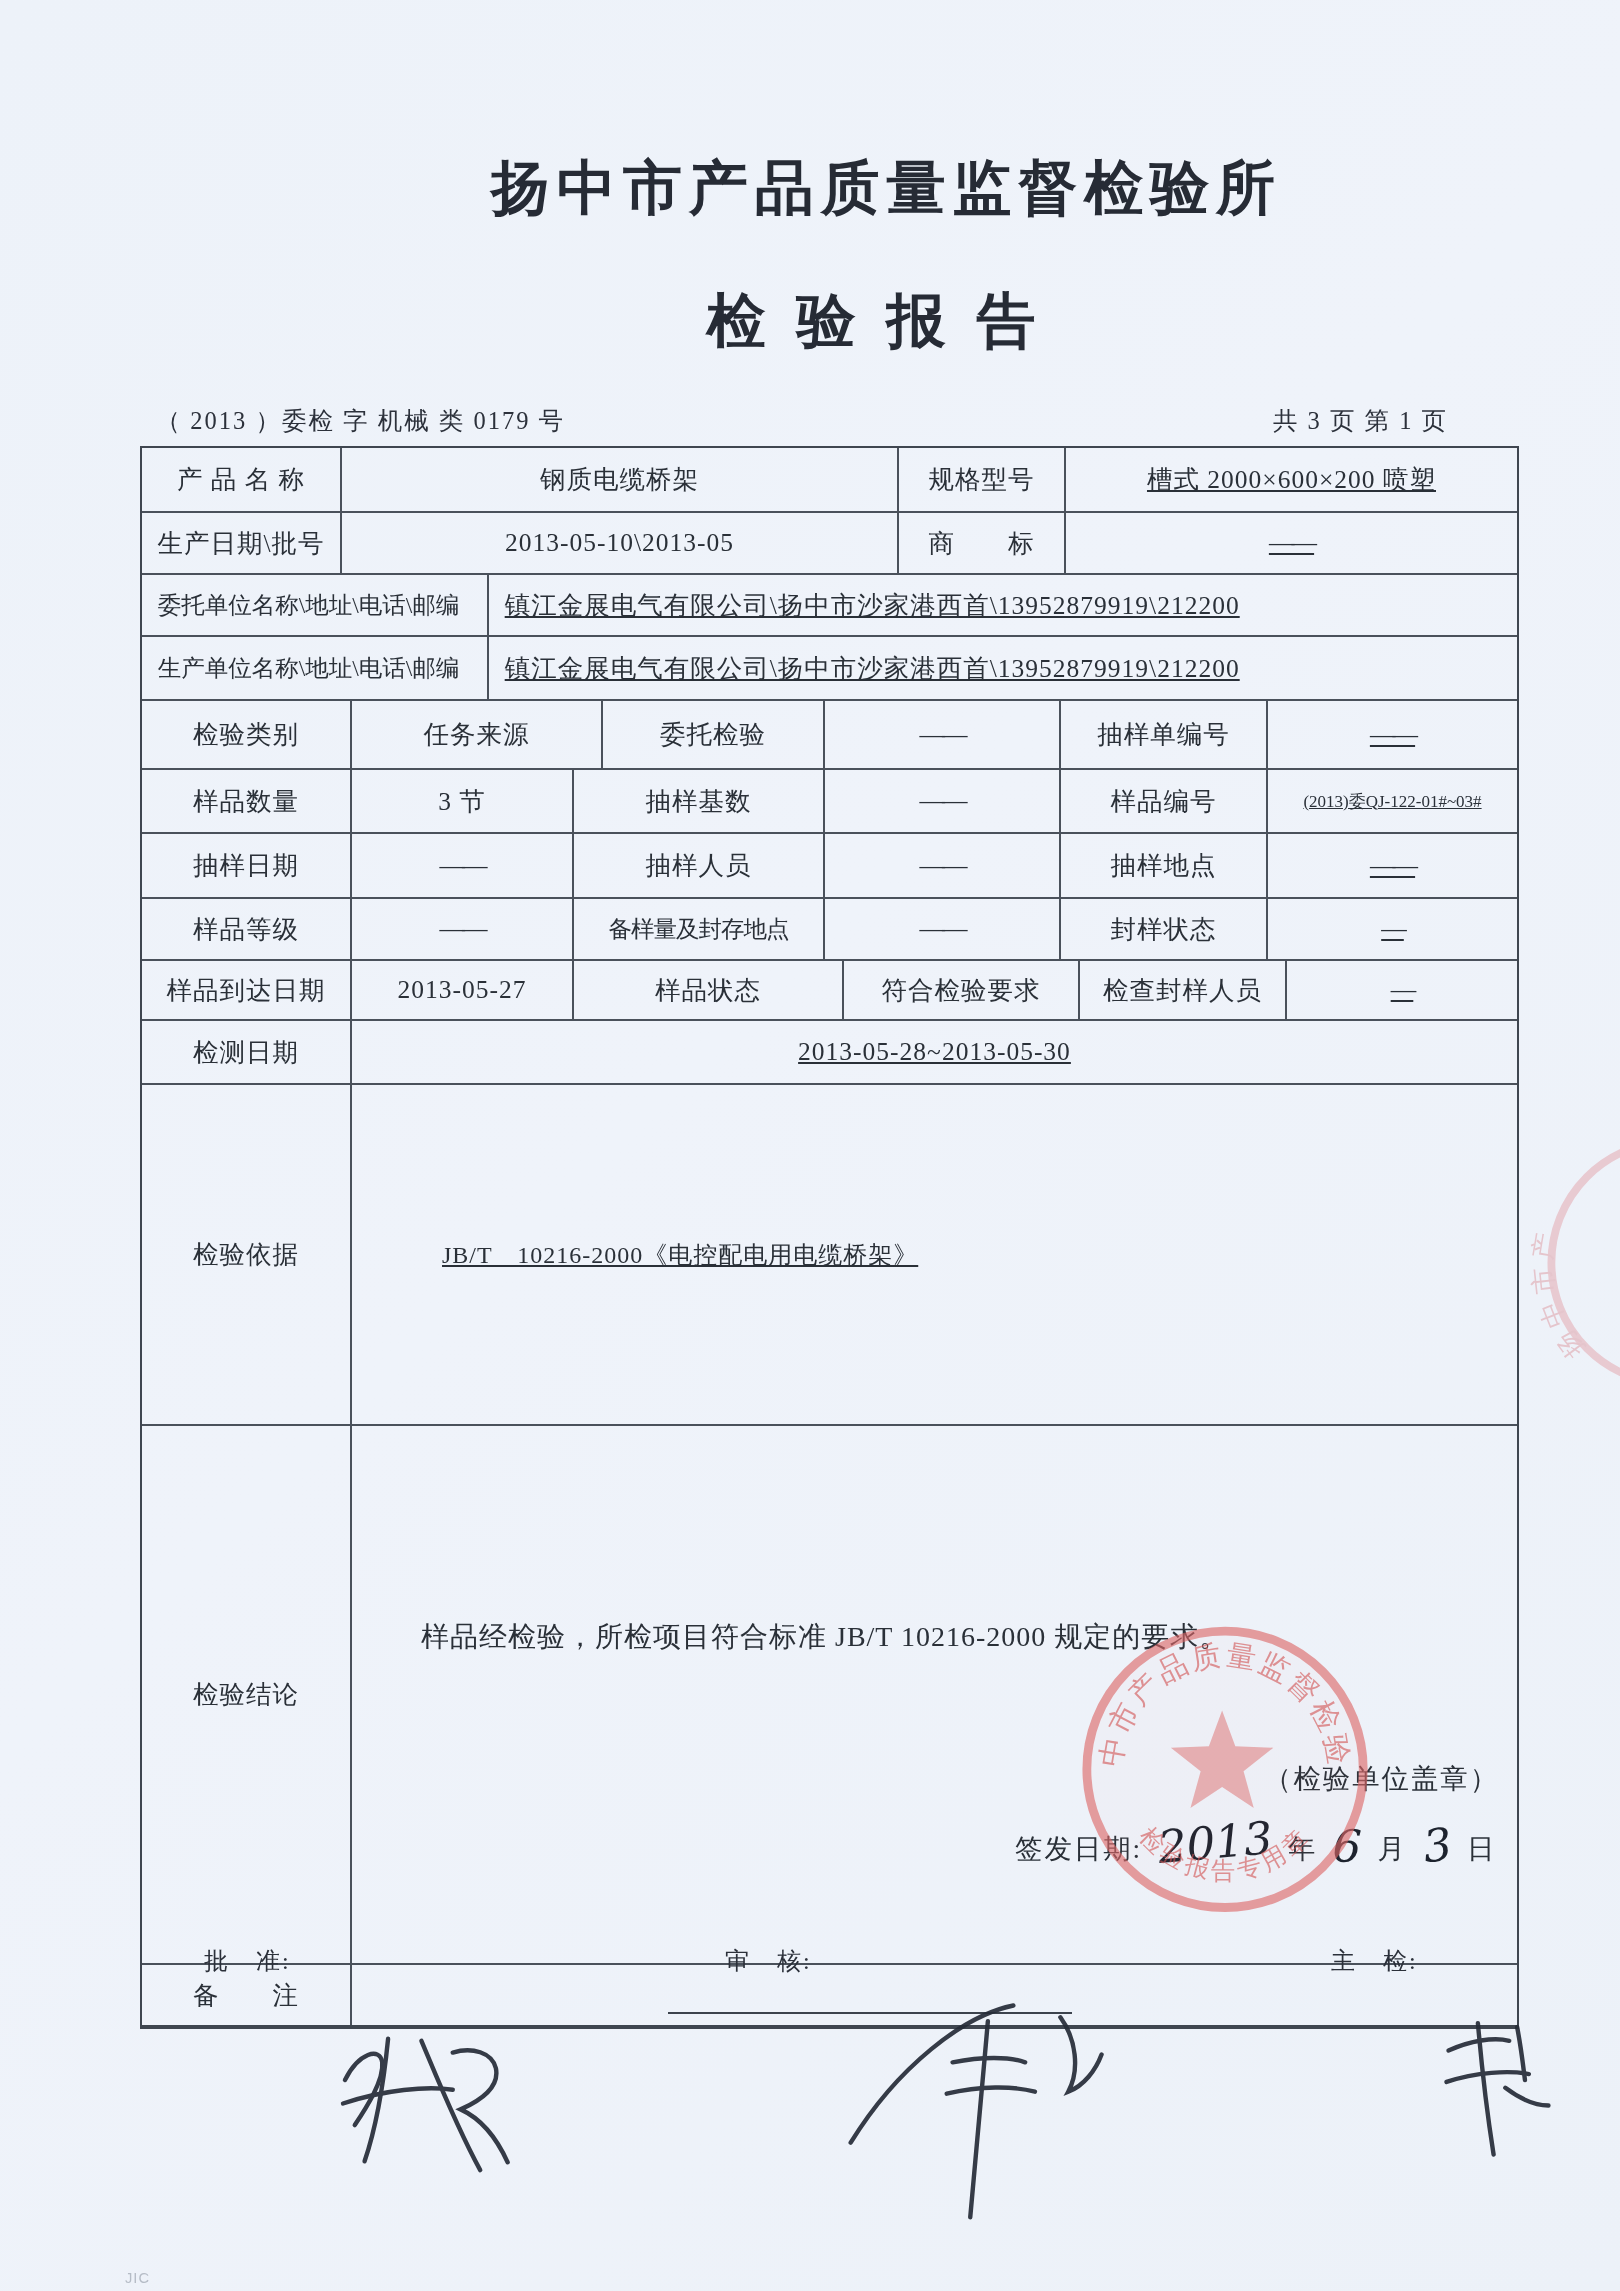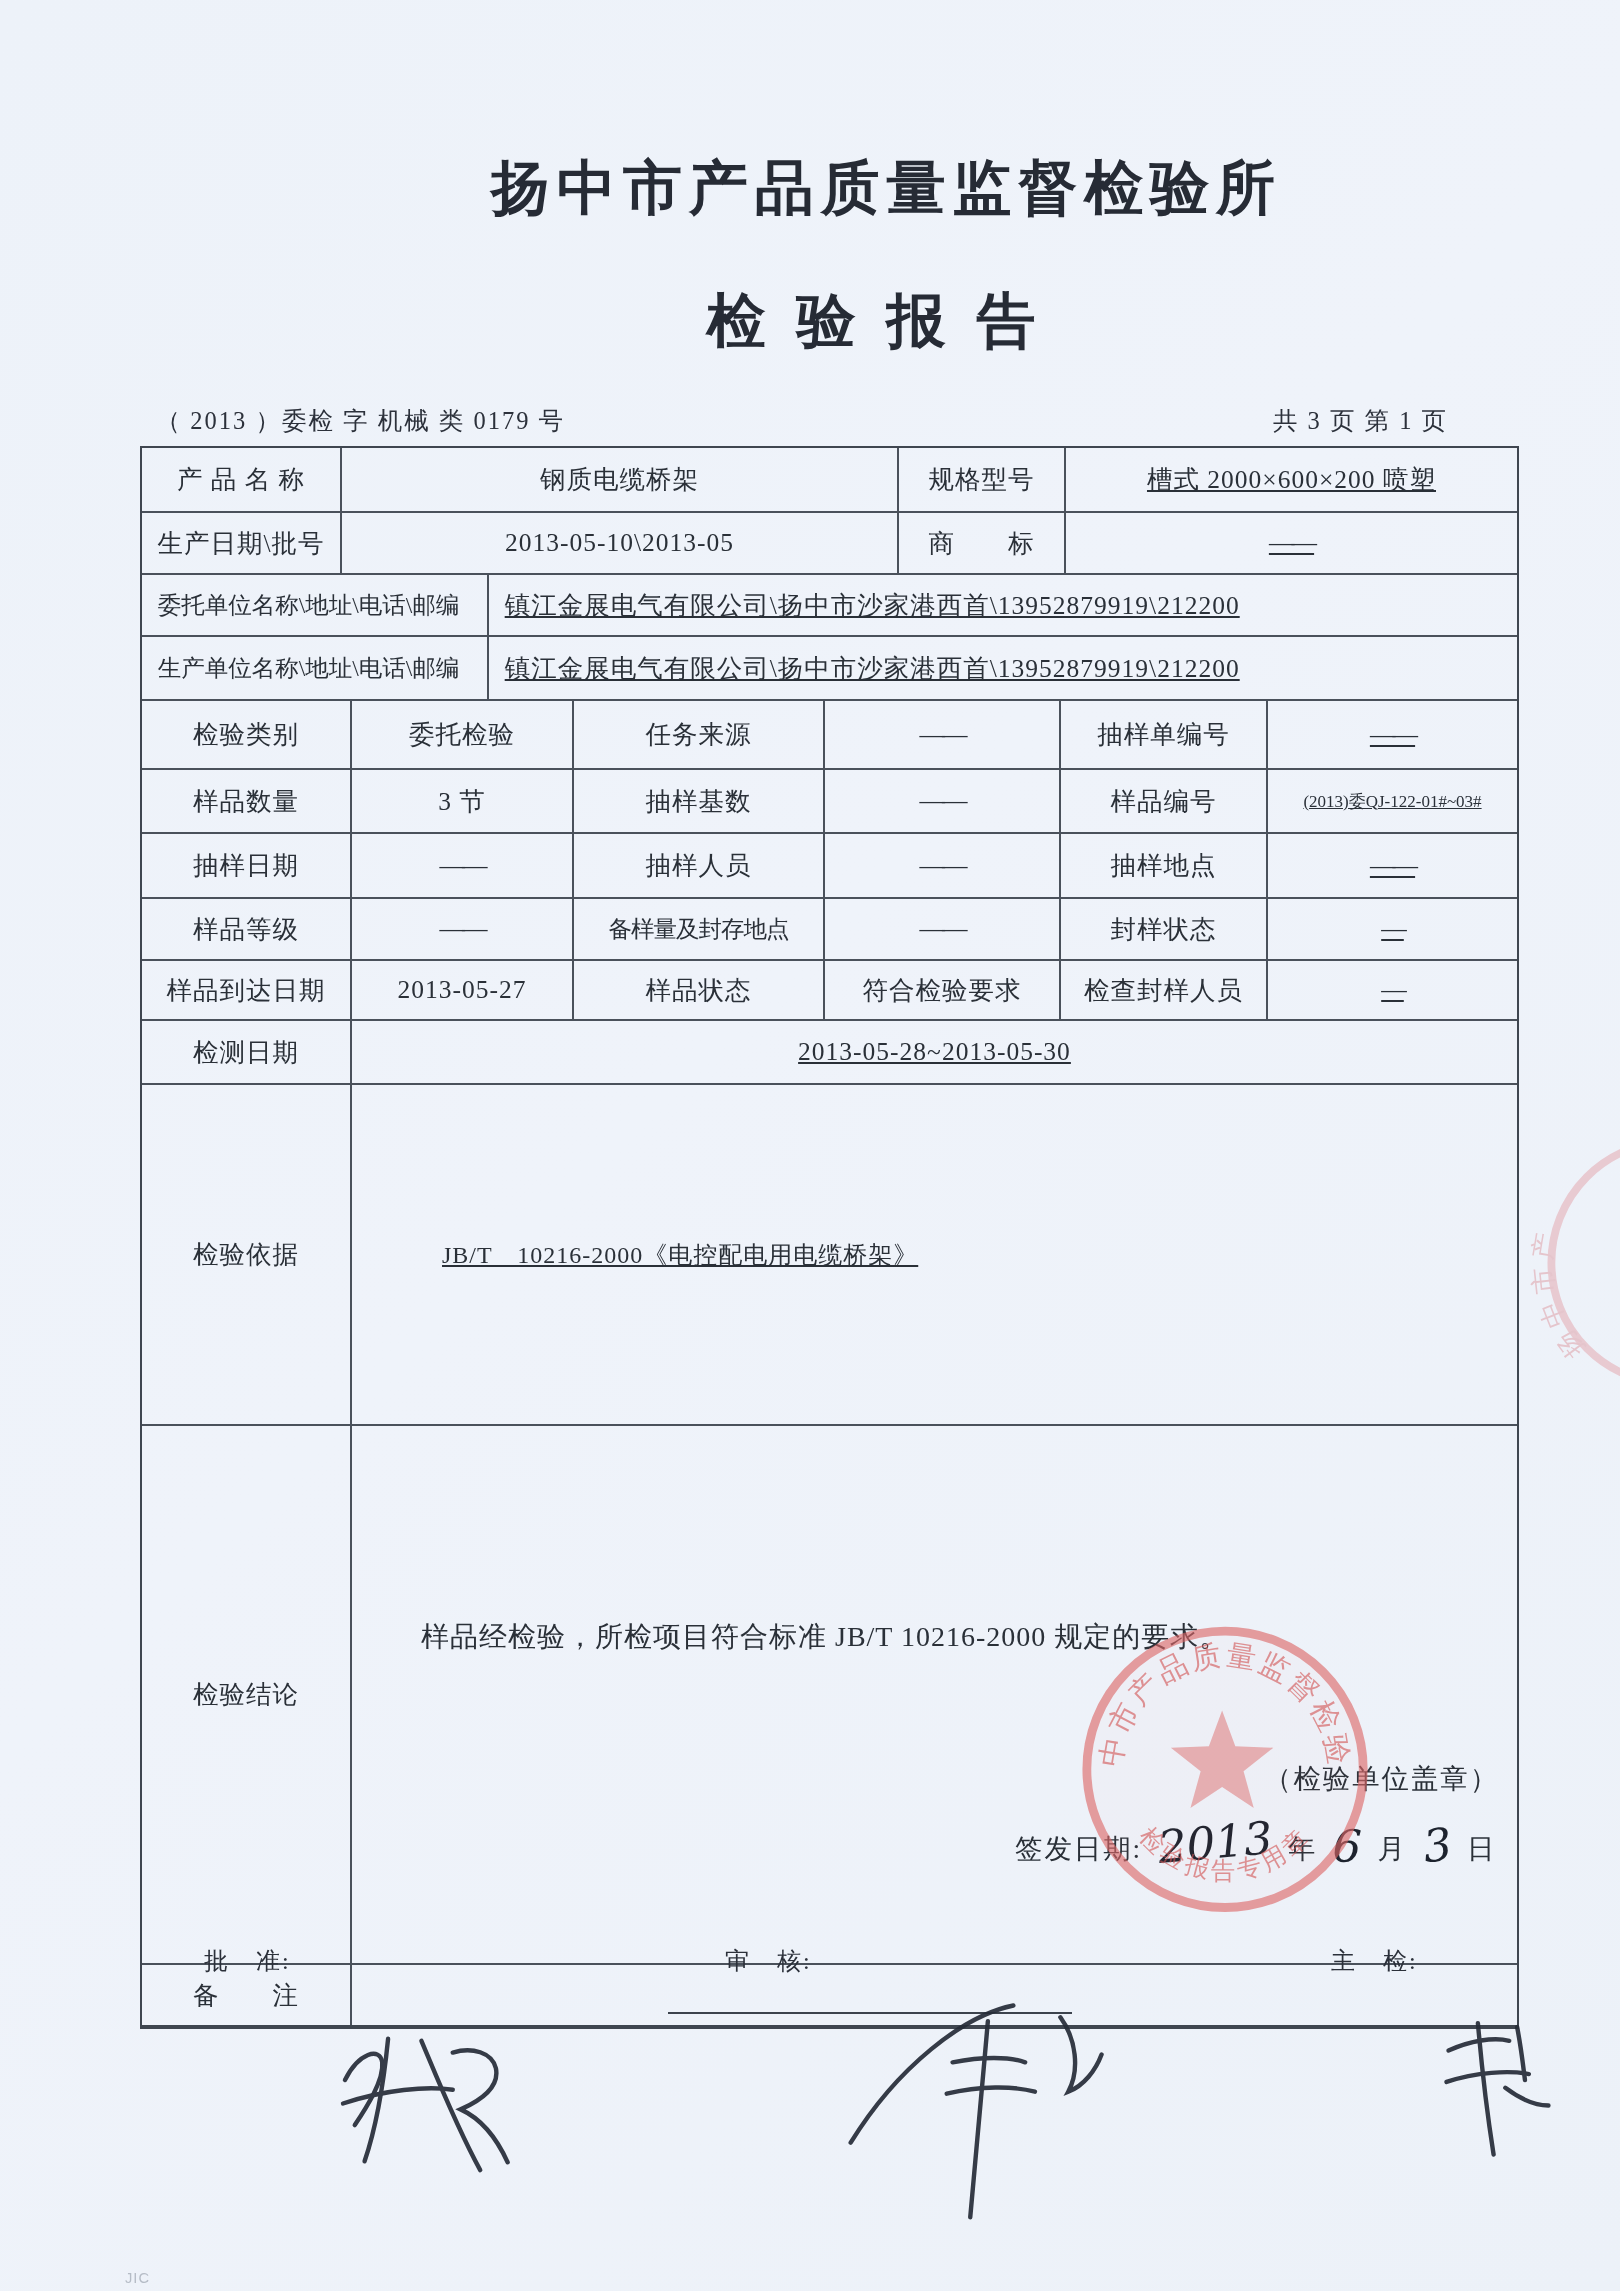--- a/index.html
+++ b/index.html
@@ -91,22 +91,22 @@
       <div class="c left">镇江金展电气有限公司\扬中市沙家港西首\13952879919\212200</div>
     </div>
 
     <div class="t-row" style="height:62px">
       <div class="c small left" style="width:347px">生产单位名称\地址\电话\邮编</div>
       <div class="c left">镇江金展电气有限公司\扬中市沙家港西首\13952879919\212200</div>
     </div>
 
     <div class="t-row" style="height:67px">
       <div class="c" style="width:210px">检验类别</div>
+      <div class="c" style="width:251px">任务来源</div>
       <div class="c" style="width:222px">委托检验</div>
-      <div class="c" style="width:251px">任务来源</div>
       <div class="c dash" style="width:236px">——</div>
       <div class="c" style="width:207px">抽样单编号</div>
       <div class="c dash">——</div>
     </div>
 
     <div class="t-row" style="height:62px">
       <div class="c" style="width:210px">样品数量</div>
       <div class="c" style="width:222px">3 节</div>
       <div class="c" style="width:251px">抽样基数</div>
       <div class="c dash" style="width:236px">——</div>
@@ -128,21 +128,21 @@
       <div class="c dash" style="width:222px">——</div>
       <div class="c squeeze" style="width:251px">备样量及封存地点</div>
       <div class="c dash" style="width:236px">——</div>
       <div class="c" style="width:207px">封样状态</div>
       <div class="c dash">—</div>
     </div>
 
     <div class="t-row" style="height:58px">
       <div class="c" style="width:210px">样品到达日期</div>
       <div class="c" style="width:222px">2013-05-27</div>
-      <div class="c" style="width:251px">样品状态</div>
+      <div class="c" style="width:270px">样品状态</div>
       <div class="c" style="width:236px">符合检验要求</div>
       <div class="c" style="width:207px">检查封样人员</div>
       <div class="c dash">—</div>
     </div>
 
     <div class="t-row" style="height:62px">
       <div class="c" style="width:210px">检测日期</div>
       <div class="c">2013-05-28~2013-05-30</div>
     </div>
 

